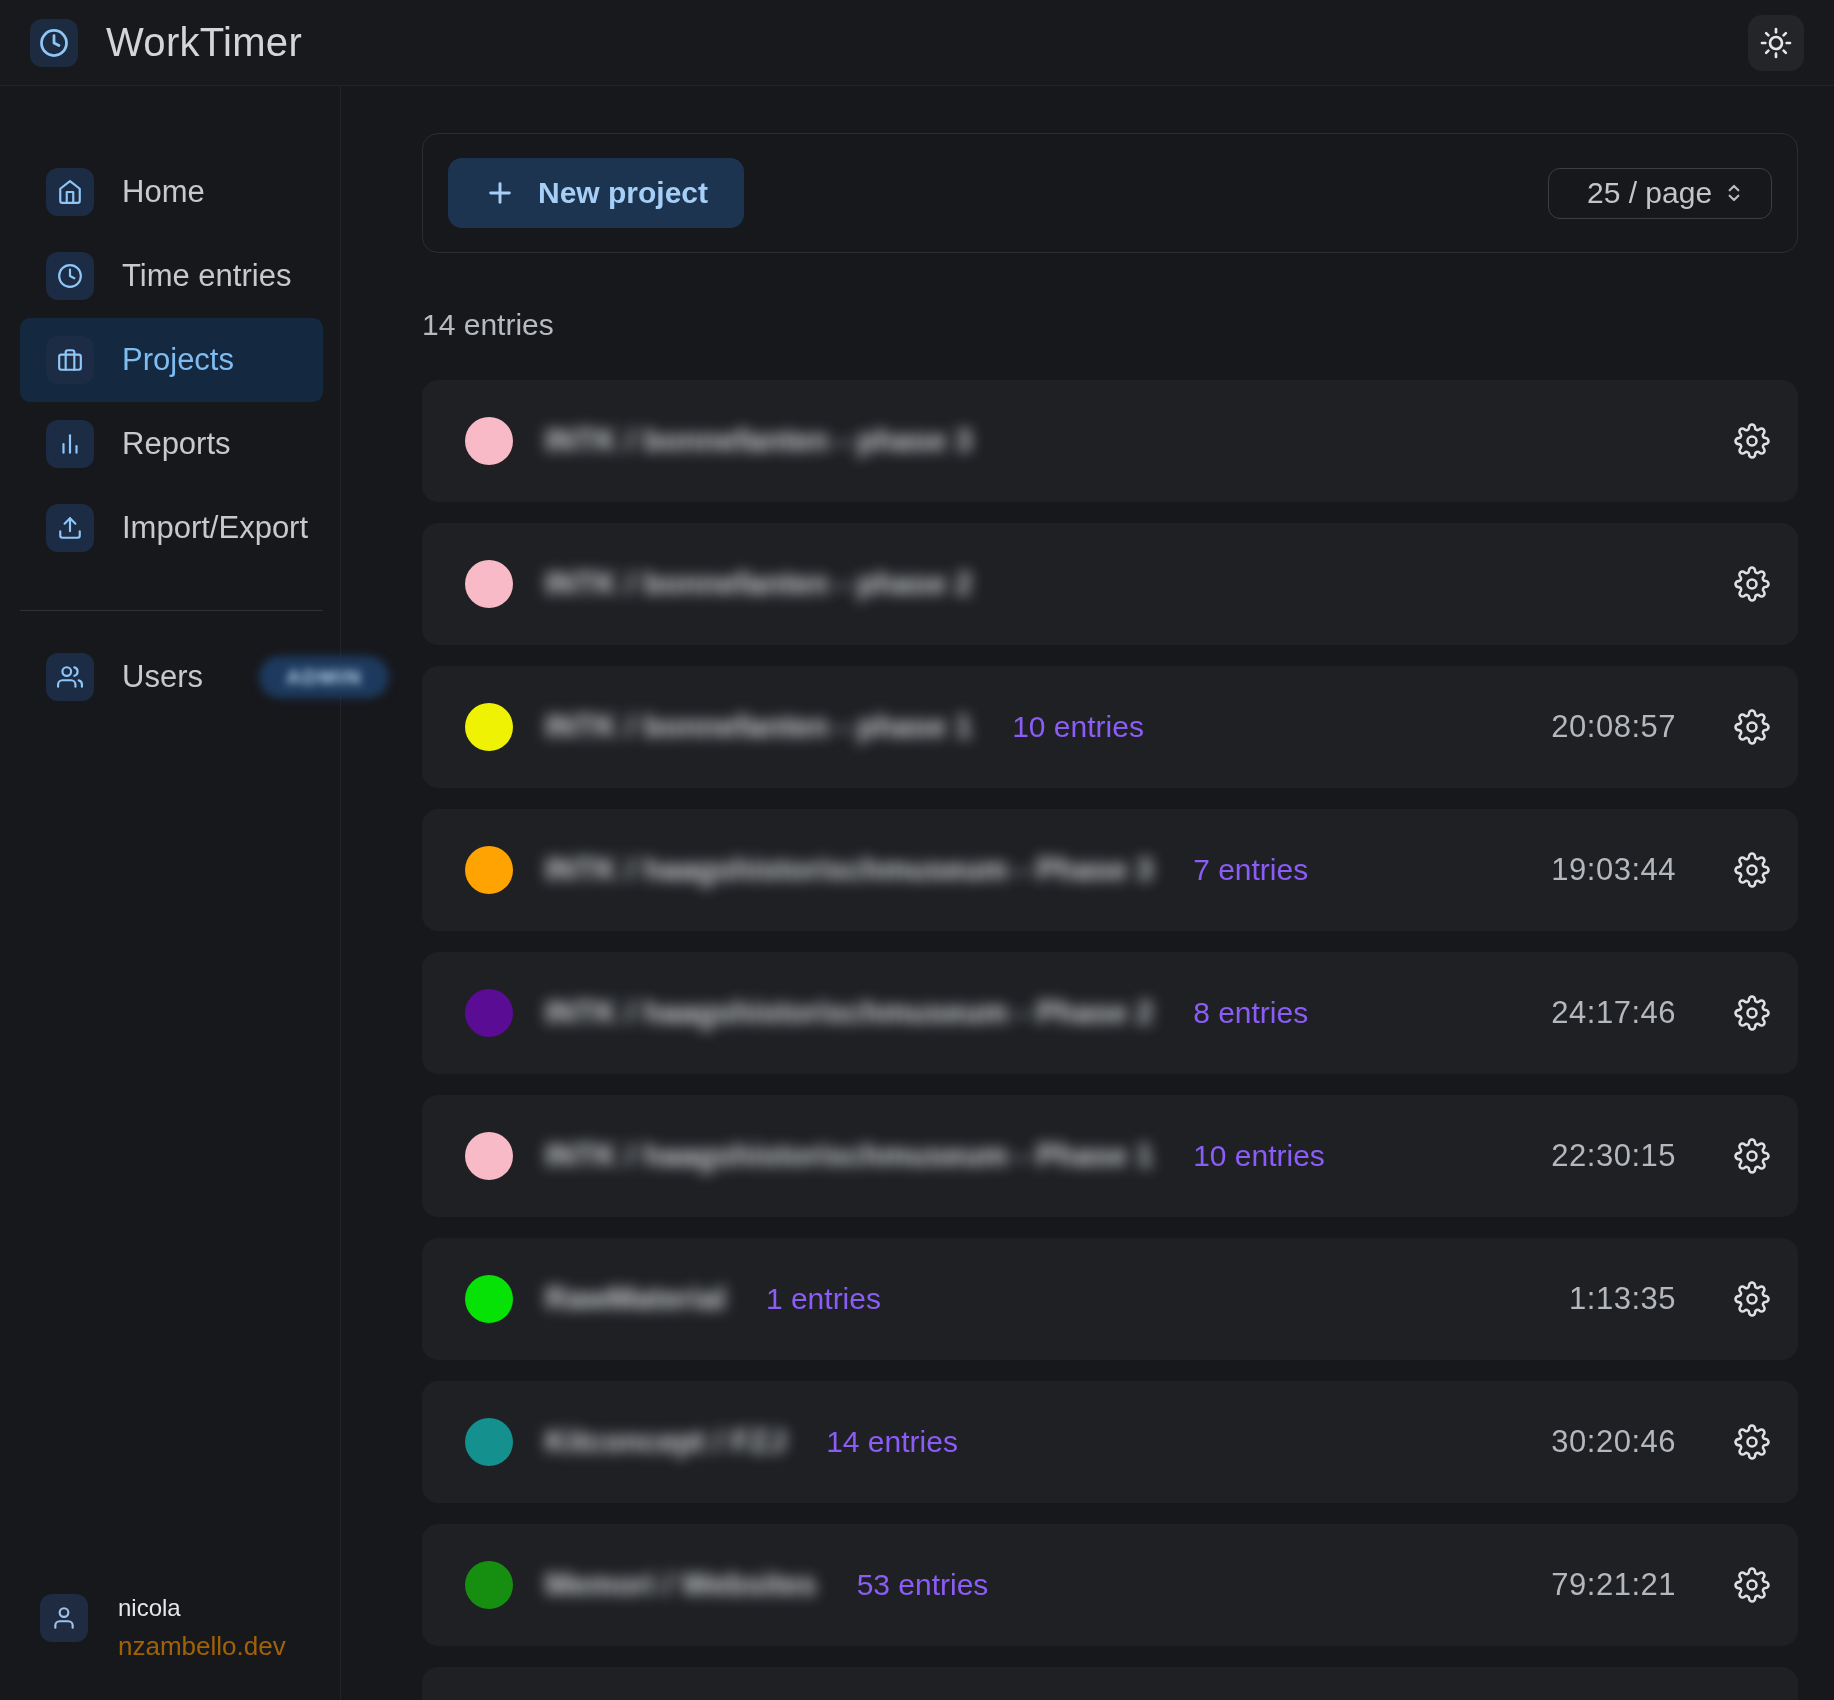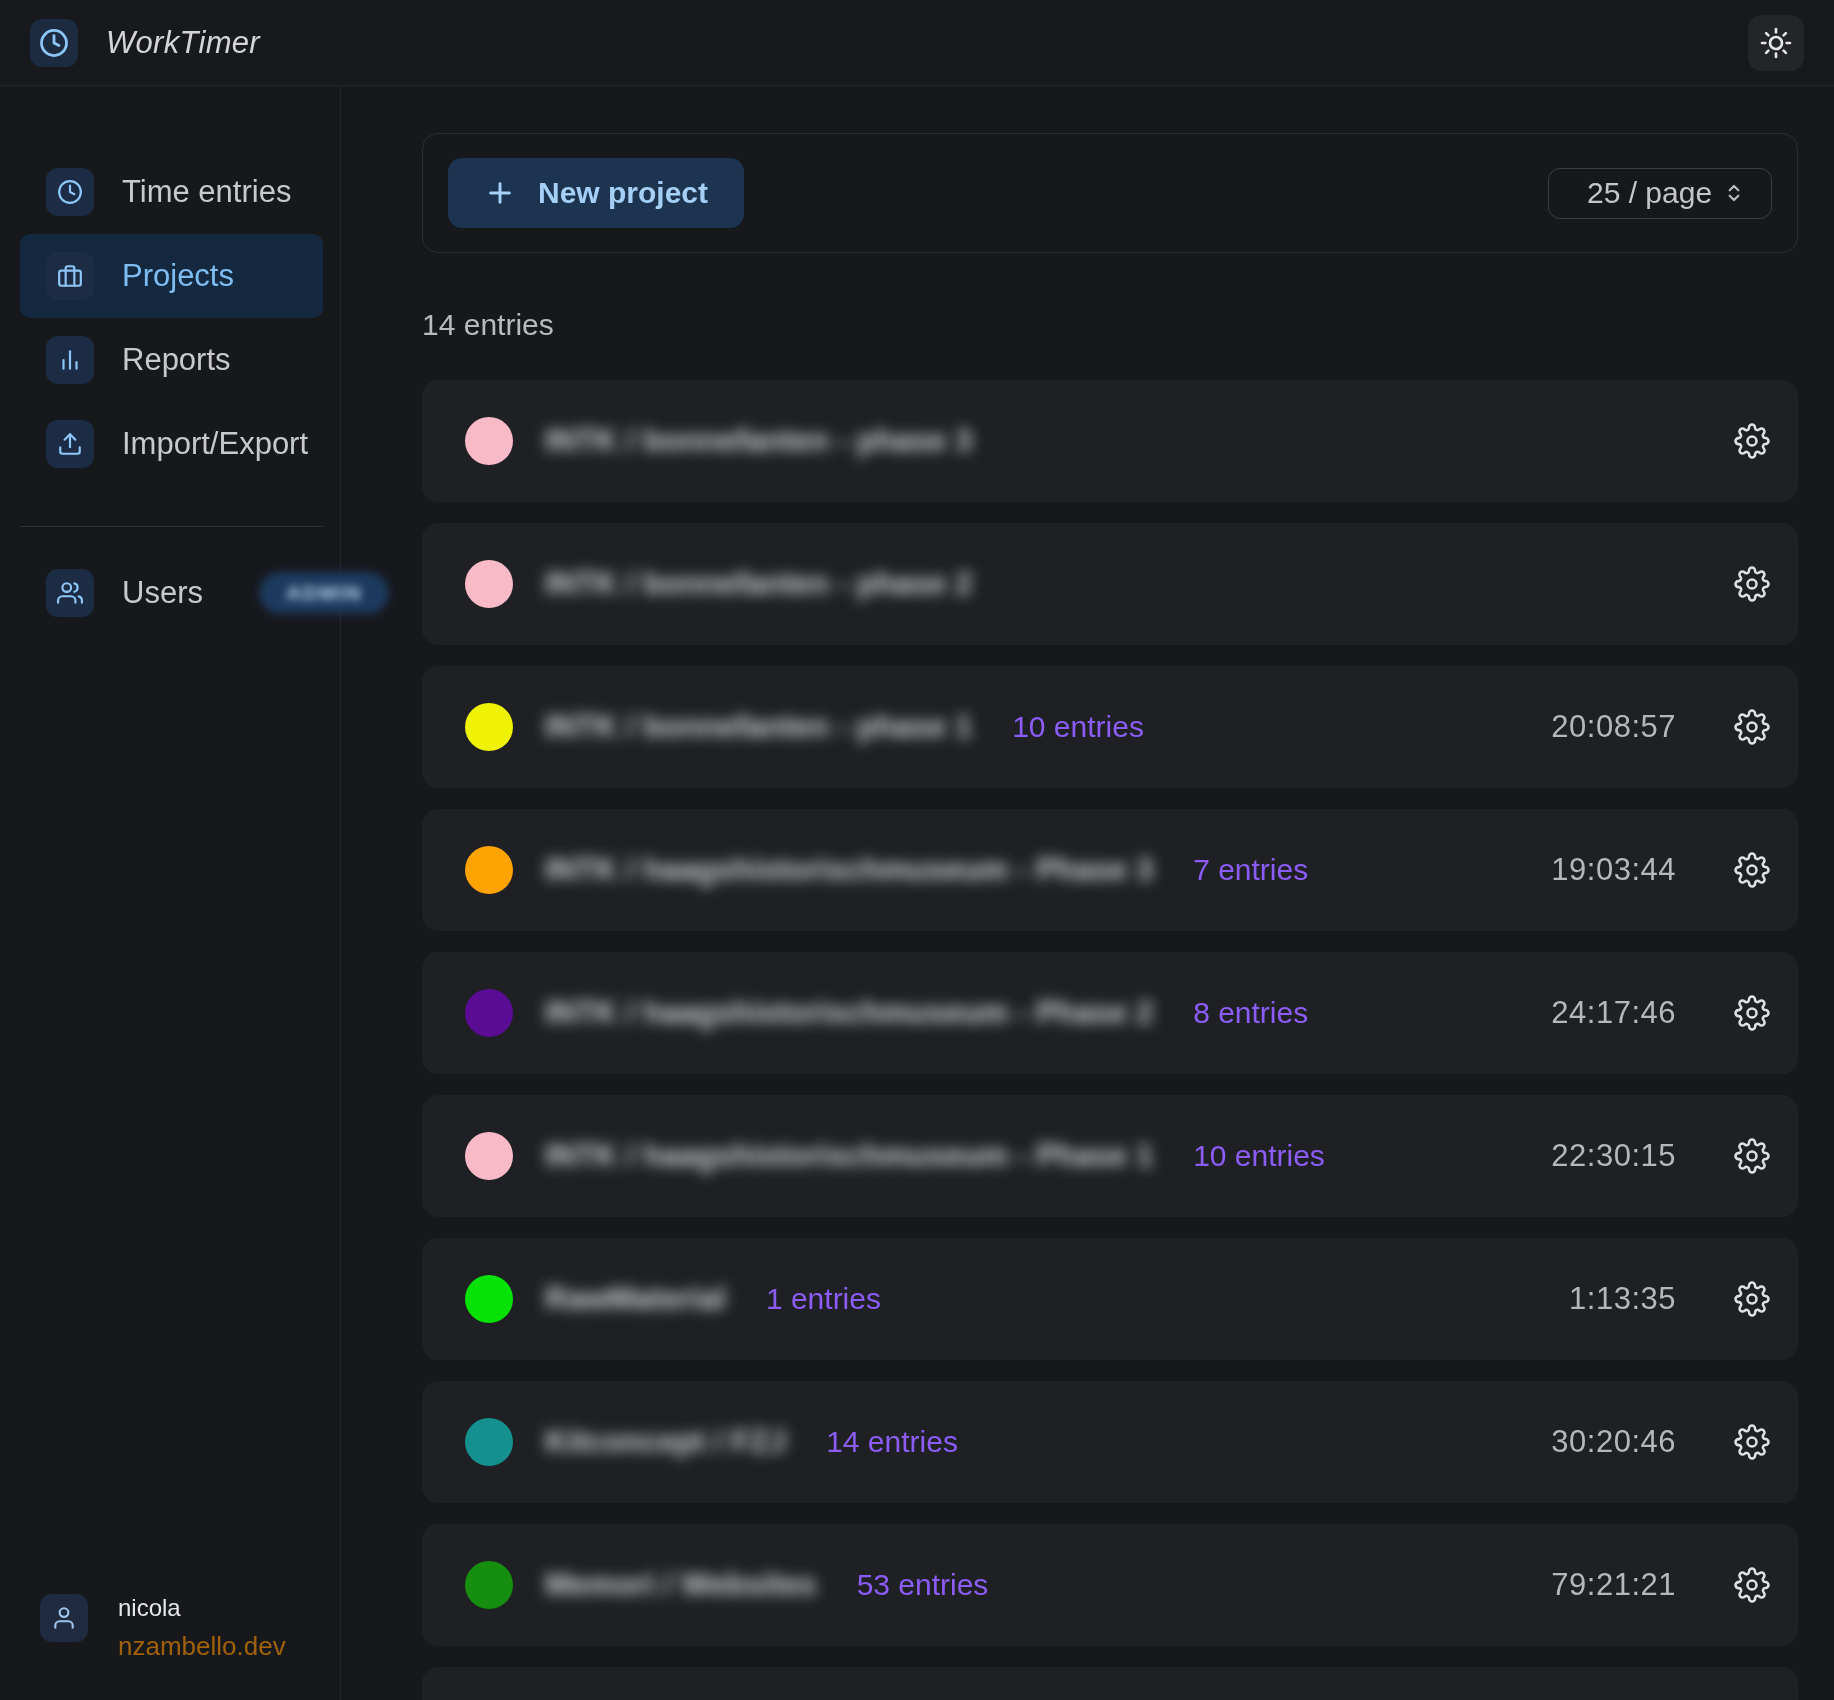--- a/index.html
+++ b/index.html
@@ -16,21 +16,21 @@
   
   .header {
     position:absolute; top:0; left:0; right:0; height:86px;
     display:flex; align-items:center; padding:0 30px;
     background:#18191d; border-bottom:1px solid #232428;
   }
   .logo {
     width:48px; height:48px; border-radius:12px; background:#1d2b40;
     display:flex; align-items:center; justify-content:center; color:#8ec6f7;
   }
-  .app-title { margin-left:28px; font-size:31px; font-weight:500; color:#d4d5d8; letter-spacing:.3px;font-style:italic; }
+  .app-title { margin-left:28px; font-size:40px; font-weight:500; color:#d4d5d8; letter-spacing:.3px; }
   .theme-btn {
     margin-left:auto; width:56px; height:56px; border-radius:14px;
     background:#242529; border:none; cursor:pointer;
     display:flex; align-items:center; justify-content:center; color:#e6e7e9;
   }
 
   
   .sidebar {
     position:absolute; top:86px; left:0; bottom:0; width:341px;
     border-right:1px solid #232428; background:#17181c;
@@ -112,20 +112,29 @@
         <line x1="17.7" y1="6.3" x2="19.4" y2="4.6"></line>
       </svg>
   </button>
 </div>
 
 <div class="sidebar">
   <nav class="nav">
     <div class="nav-item">
       <span class="nav-ic">
         <svg width="26" height="26" viewBox="0 0 24 24" fill="none" stroke="currentColor" stroke-width="2" stroke-linecap="round" stroke-linejoin="round">
+            <path d="M3 9l9-7 9 7v11a2 2 0 0 1-2 2H5a2 2 0 0 1-2-2z"></path>
+            <polyline points="9 22 9 12 15 12 15 22"></polyline>
+          </svg>
+      </span>
+      <span class="nav-label">Home</span>
+    </div>
+    <div class="nav-item">
+      <span class="nav-ic">
+        <svg width="26" height="26" viewBox="0 0 24 24" fill="none" stroke="currentColor" stroke-width="2" stroke-linecap="round" stroke-linejoin="round">
             <circle cx="12" cy="12" r="10"></circle>
             <polyline points="12 6 12 12 16 14"></polyline>
           </svg>
       </span>
       <span class="nav-label">Time entries</span>
     </div>
     <div class="nav-item active">
       <span class="nav-ic">
         <svg width="26" height="26" viewBox="0 0 24 24" fill="none" stroke="currentColor" stroke-width="2" stroke-linecap="round" stroke-linejoin="round">
             <rect x="2" y="7" width="20" height="14" rx="2"></rect>

